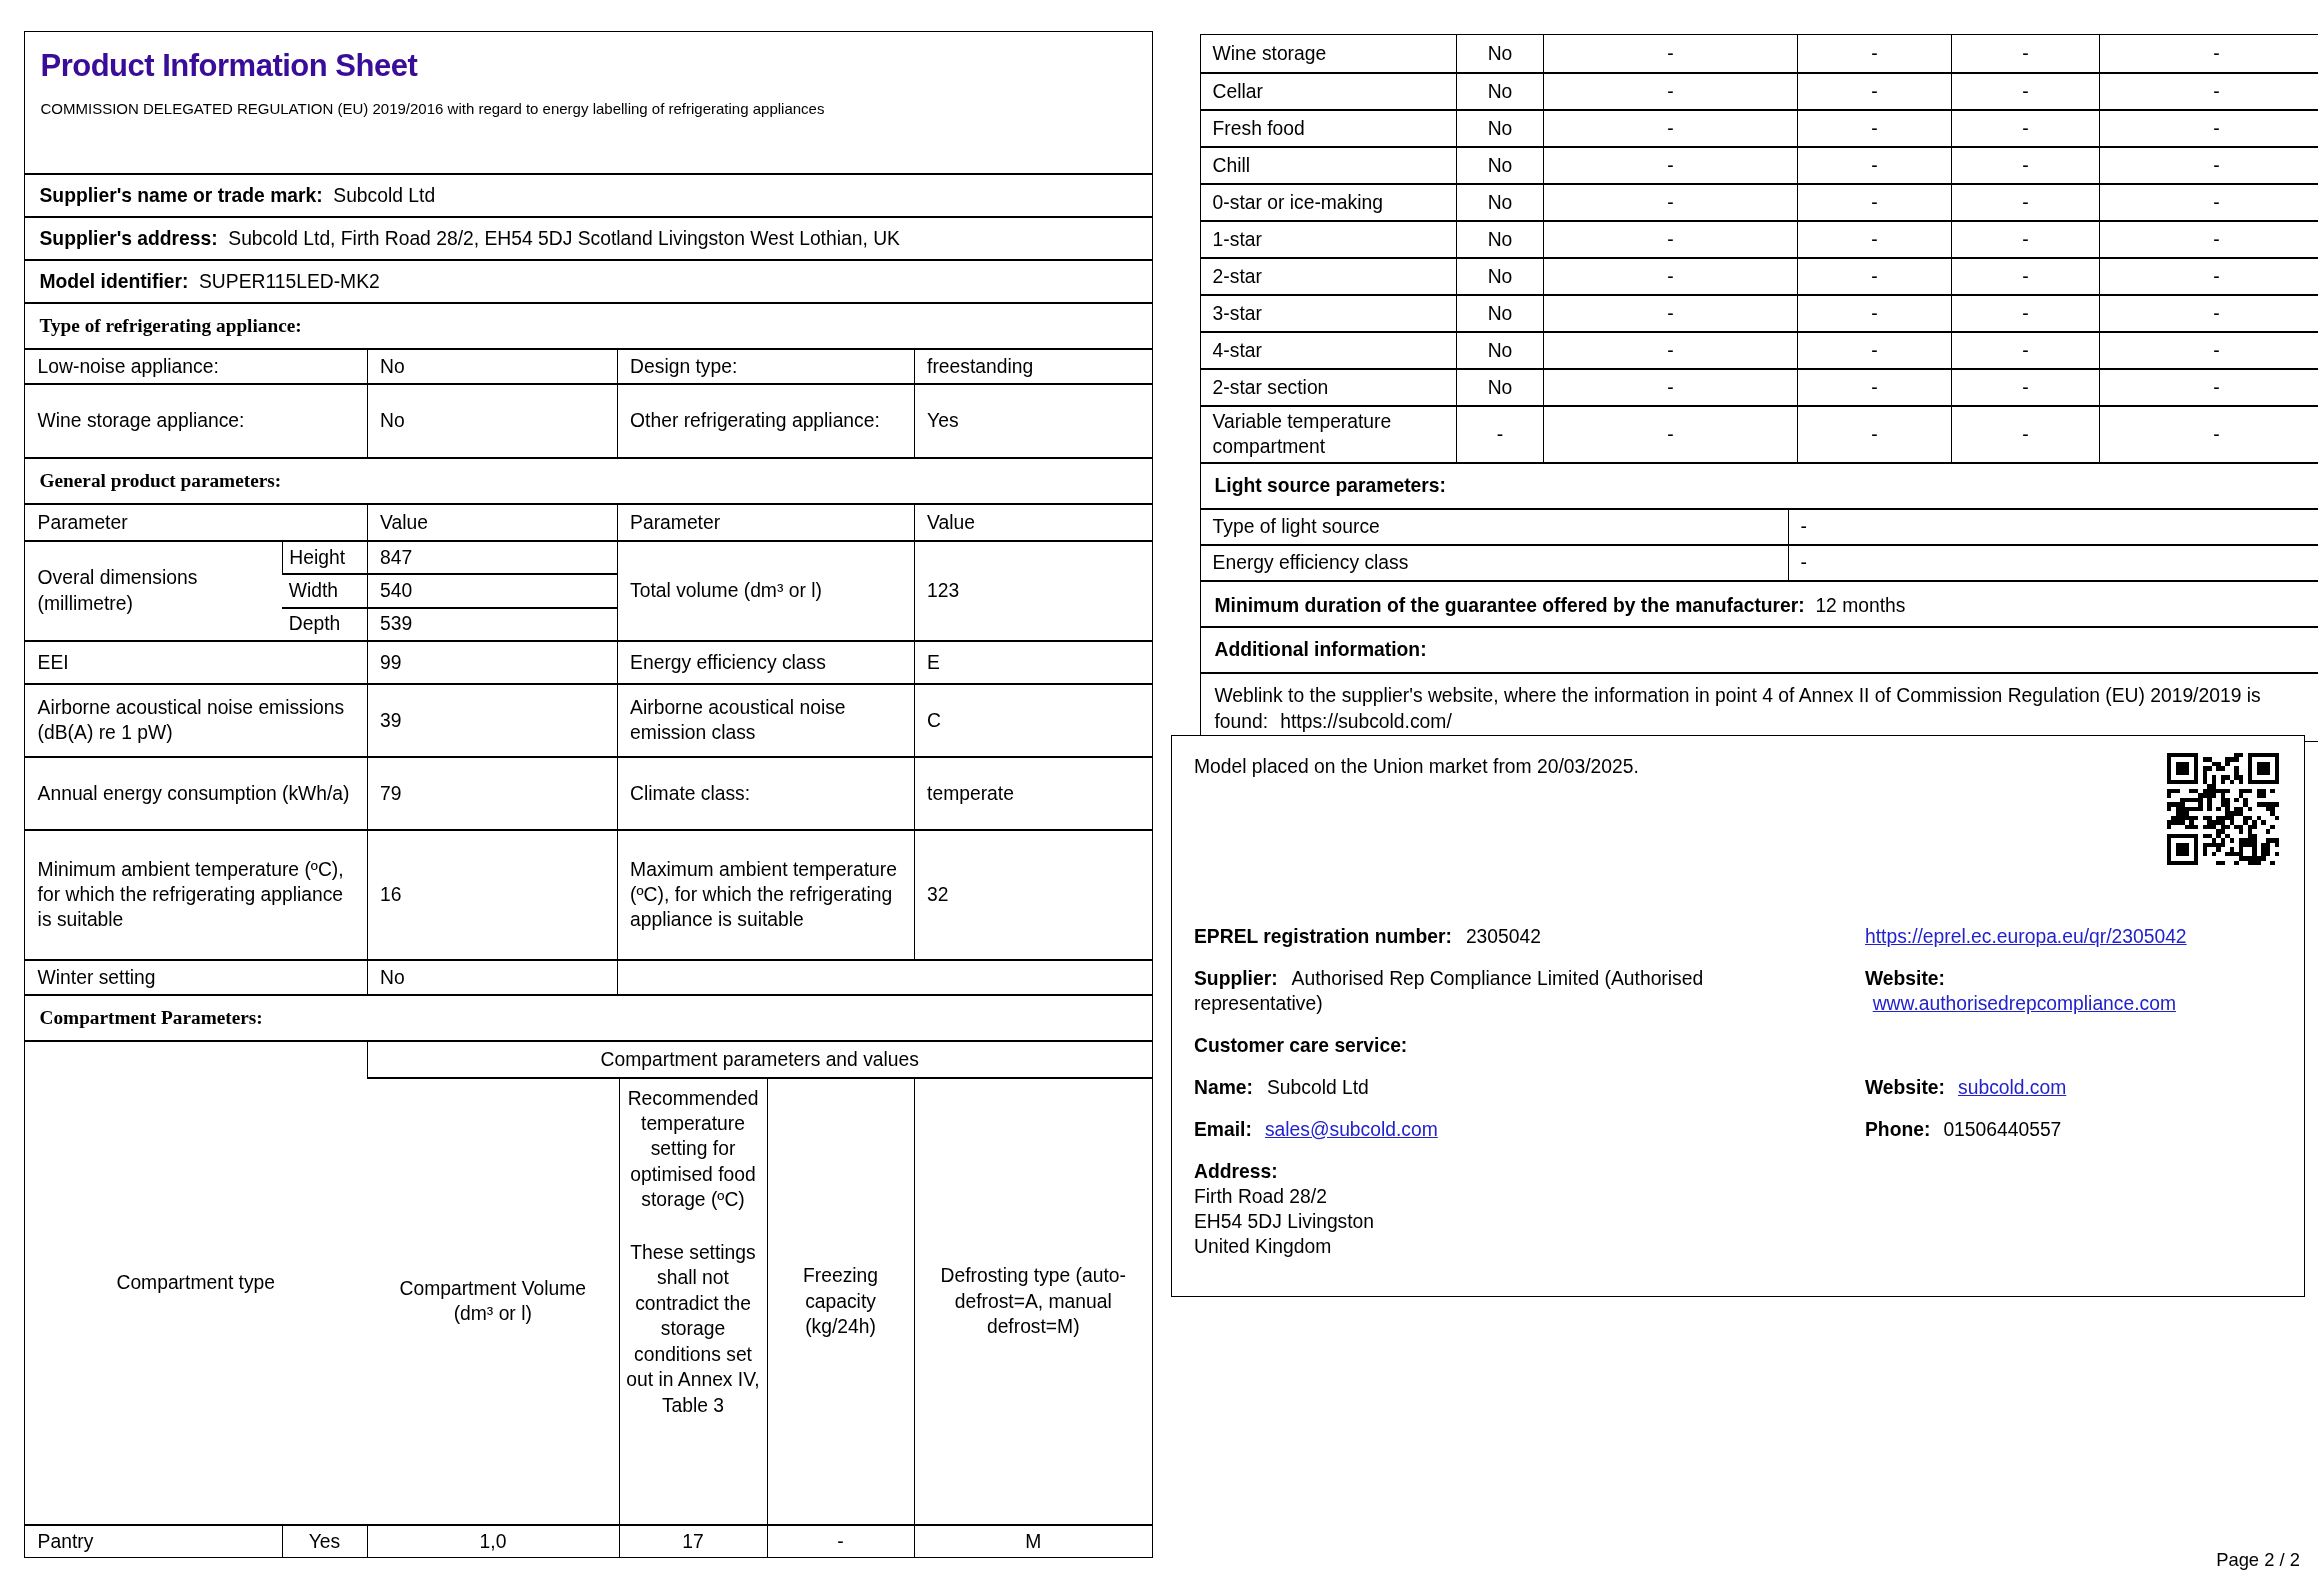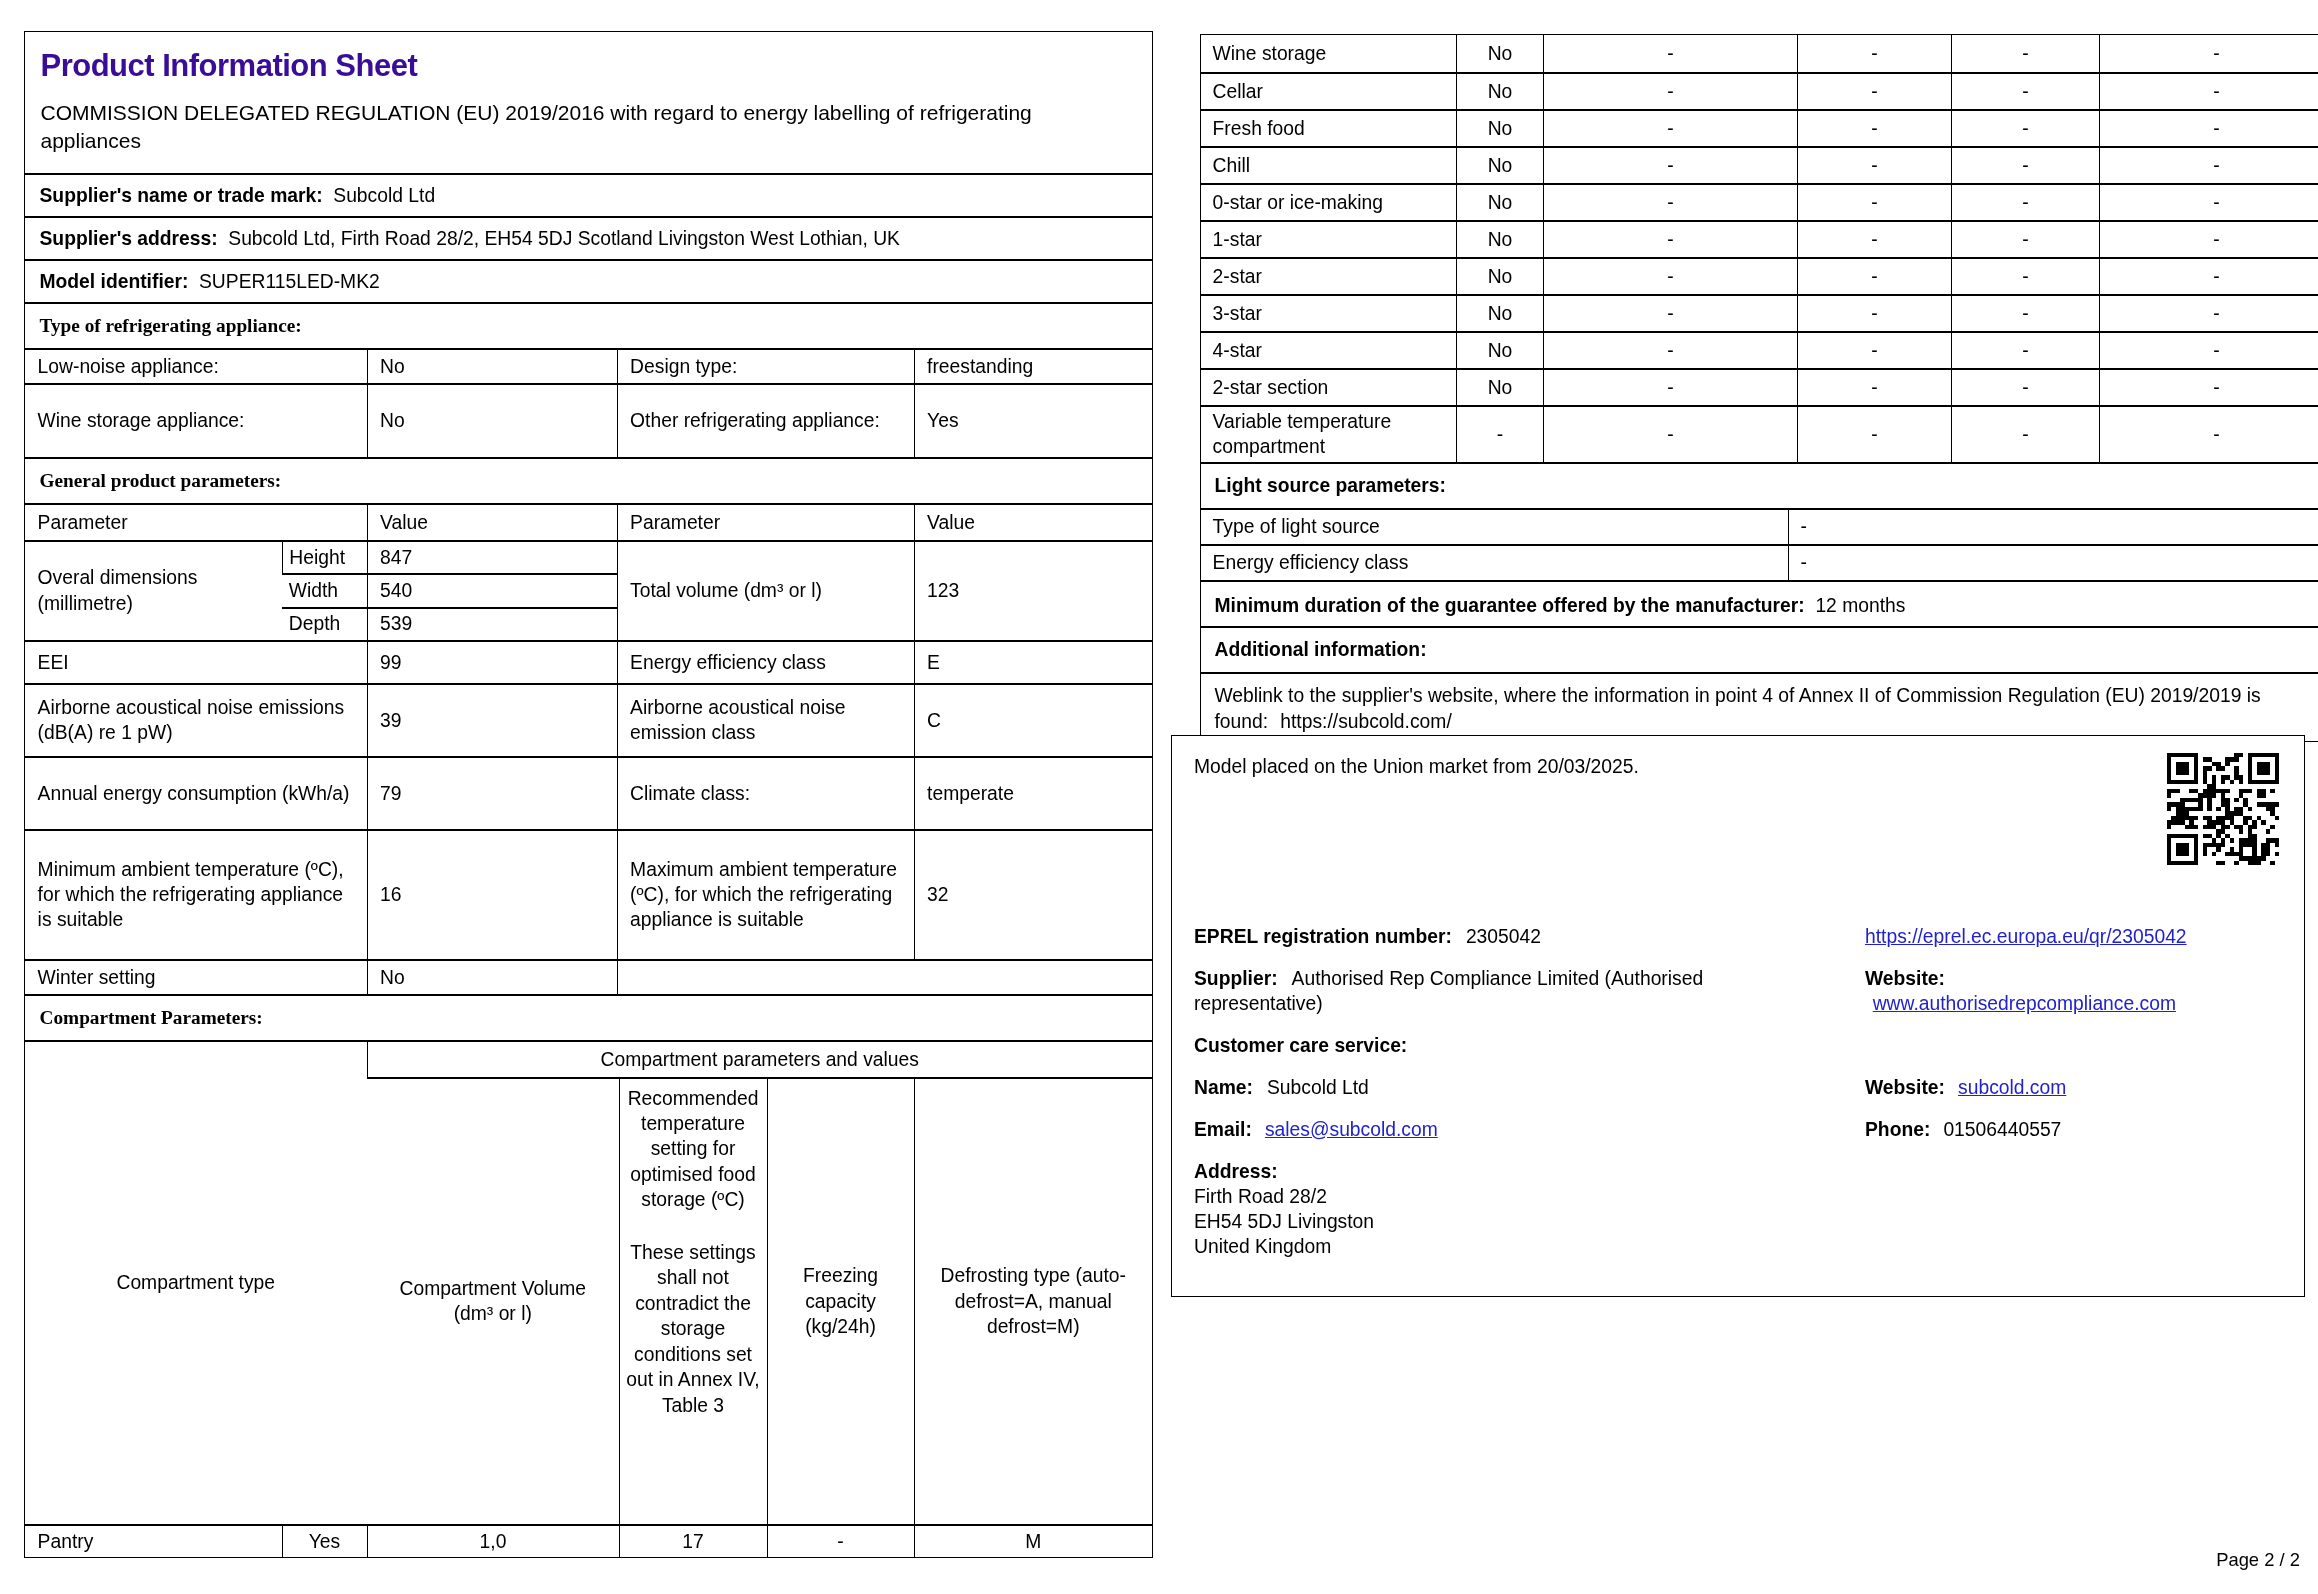--- a/index.html
+++ b/index.html
@@ -11,21 +11,21 @@
   }
   .canvas { position:absolute; inset:0; background:#fff; overflow:hidden; }
 
   
   .page1 { position:absolute; left:24px; top:31px; width:1129px; border:1.9px solid #000; background:#fff; }
   .sec { border-top:2.9px double #000; }
   .sec:first-child { border-top:none; }
 
   .titleblock { padding:13.5px 15.5px 9.7px 15.5px; min-height:141px; }
   .doc-title { margin:0 0 12.6px 0; font-size:31px; font-weight:bold; color:#3A0D99; letter-spacing:-0.5px; }
-  .reg { margin:0; font-size:21px; max-width:1053px; }
+  .reg { margin:0; font-size:15px; max-width:1053px; }
 
   .kvrow { min-height:43px; display:flex; align-items:center; padding:2.9px 14.5px; }
   .kvrow .b { font-weight:bold; margin-right:10.6px; white-space:nowrap; }
 
   .sechead { min-height:46px; display:flex; align-items:center; padding:2.9px 14.5px; font-weight:bold;font-family:Liberation Serif, serif; }
 
   table { border-collapse:collapse; width:100%; table-layout:fixed; }
   td { border-left:1.4px solid #000; padding:2.9px 12.6px; vertical-align:middle; word-wrap:break-word; }
   td:first-child { border-left:none; }
   tr + tr td { border-top:2.9px double #000; }

